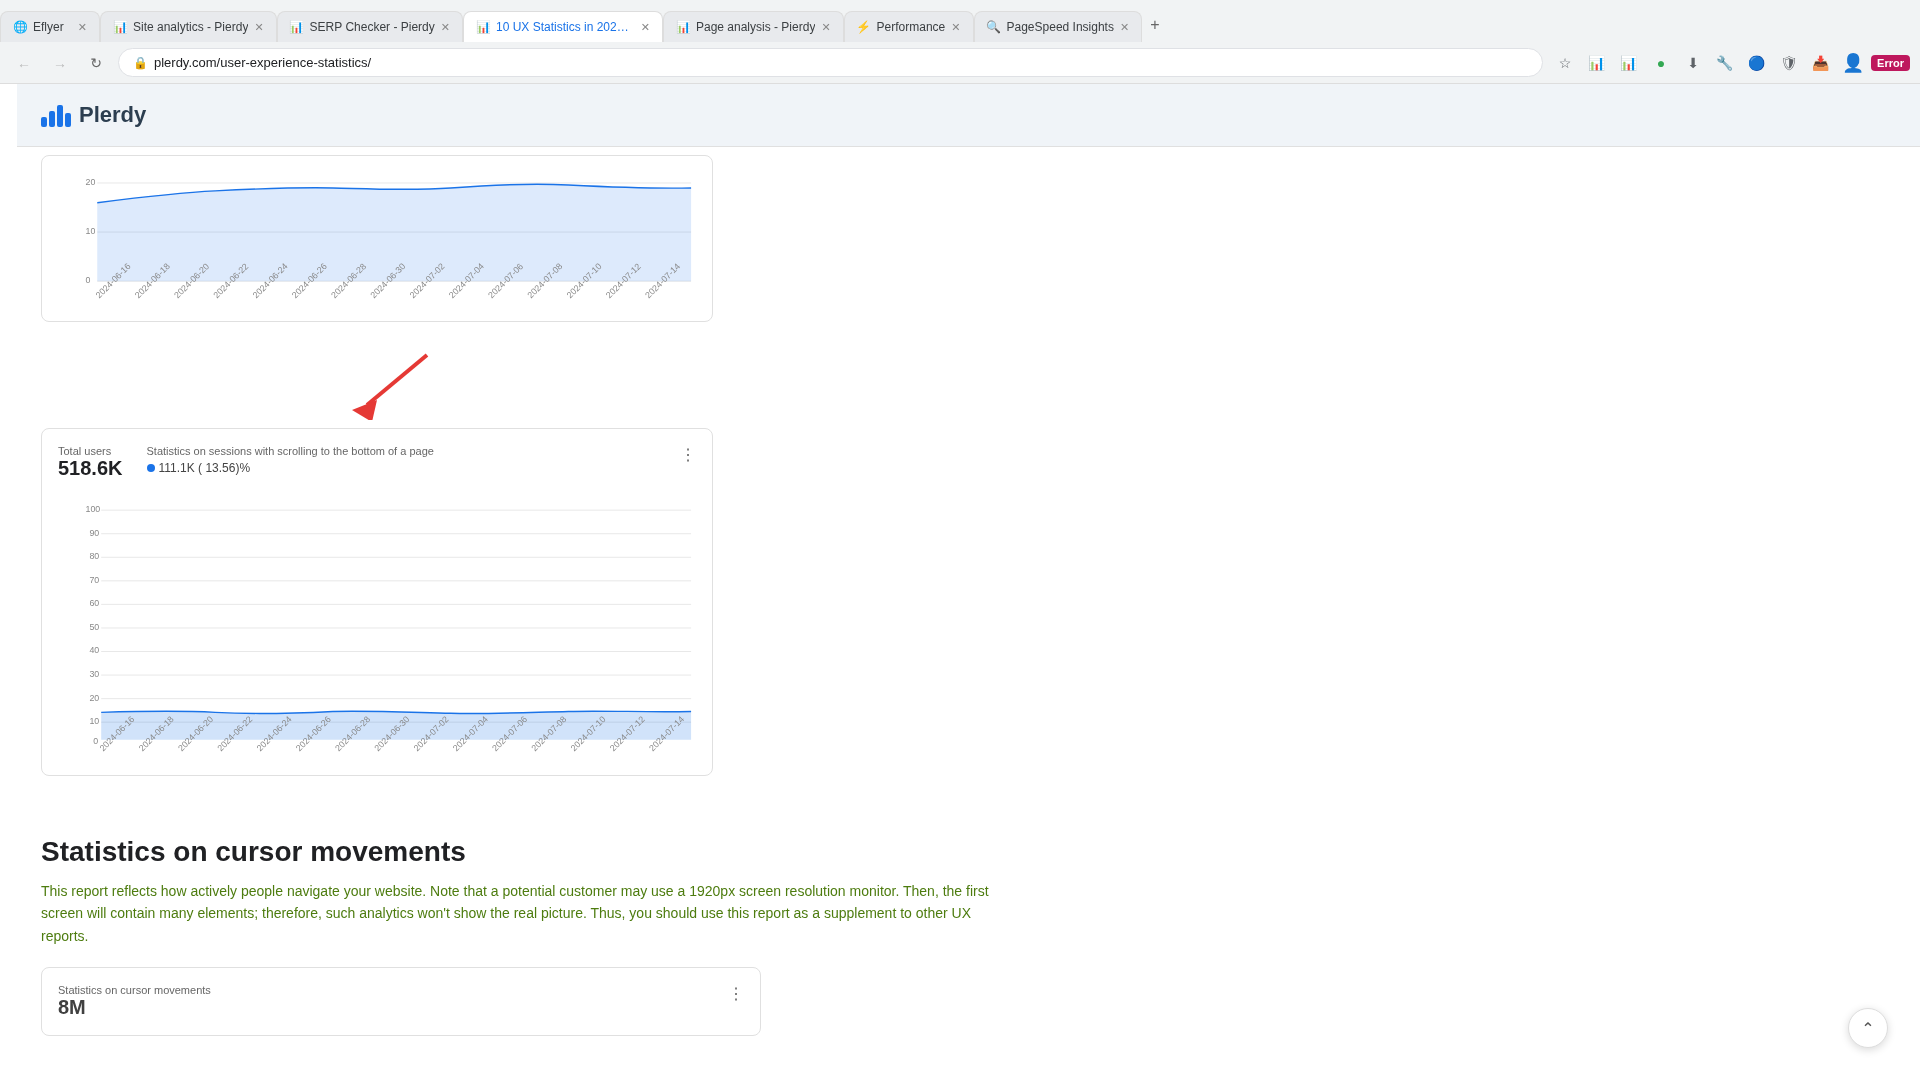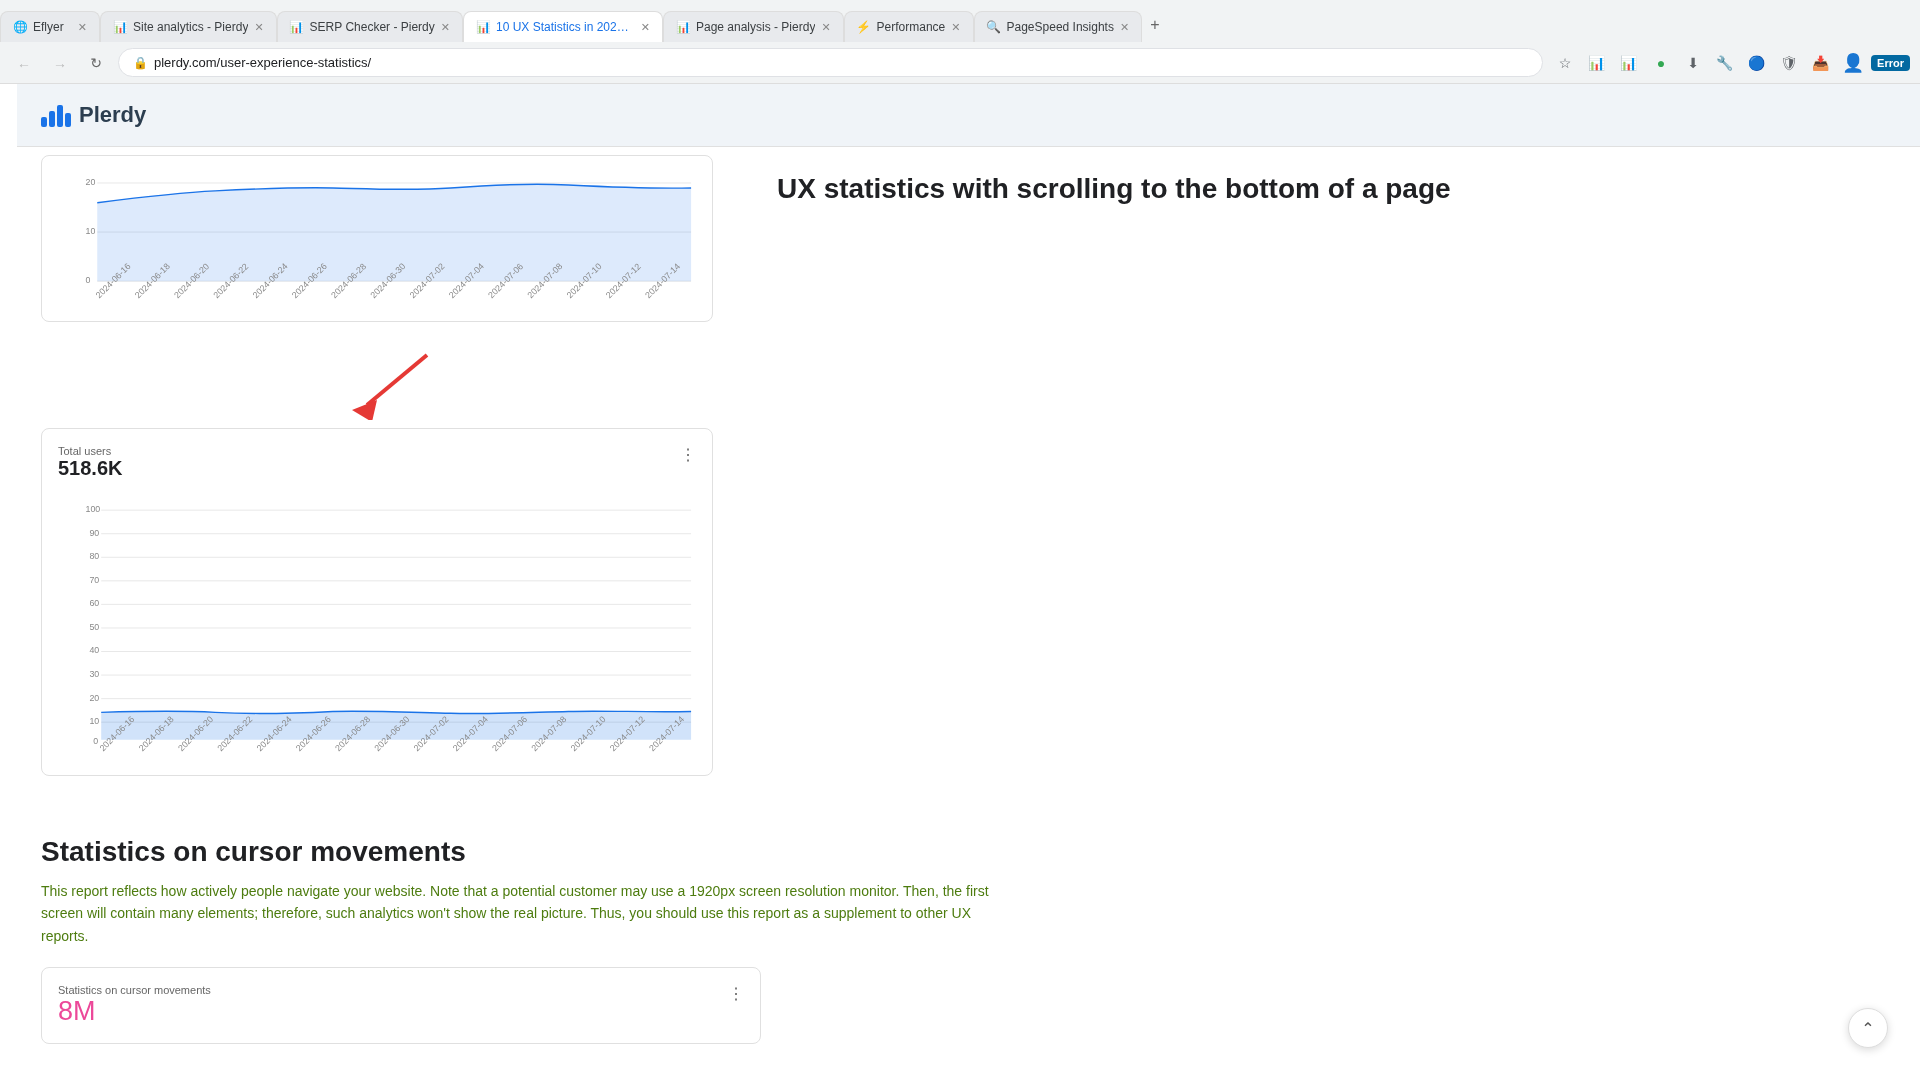--- a/index.html
+++ b/index.html
@@ -104,21 +104,21 @@
       height: 28px;
       display: flex;
       align-items: center;
       justify-content: center;
       border-radius: 50%;
       cursor: pointer;
       color: #5f6368;
       font-size: 14px;
     }
     .error-badge {
-      background: #0369a1;
+      background: #be185d;
       color: white;
       font-size: 11px;
       padding: 2px 6px;
       border-radius: 4px;
       font-weight: 600;
     }
 
     
     .page-content {
       background: #fff;
@@ -447,20 +447,27 @@
           <polygon points="75,60 100,50 95,72" fill="#e53935"></polygon>
         </svg>
       </div>
 
       <div class="chart-container">
         <div class="chart-header">
           <div class="chart-stat">
             <span class="chart-stat-label">Total users</span>
             <span class="chart-stat-value">518.6K</span>
           </div>
+          <div class="chart-stat">
+            <span class="chart-stat-label">Statistics on sessions with scrolling to the bottom of a page</span>
+            <div class="chart-legend">
+              <div class="legend-dot"></div>
+              <span class="legend-text">111.1K ( 13.56)%</span>
+            </div>
+          </div>
           <span class="chart-menu">⋮</span>
         </div>
         <div class="chart-svg-wrapper">
           <svg width="100%" height="260" viewBox="0 0 650 260">
 
             <text x="28" y="14" class="axis-label">100</text>
             <text x="32" y="38" class="axis-label">90</text>
             <text x="32" y="62" class="axis-label">80</text>
             <text x="32" y="86" class="axis-label">70</text>
             <text x="32" y="110" class="axis-label">60</text>
@@ -500,34 +507,33 @@
             <text x="526" y="258" class="axis-label" transform="rotate(-45,526,258)">2024-07-10</text>
             <text x="566" y="258" class="axis-label" transform="rotate(-45,566,258)">2024-07-12</text>
             <text x="606" y="258" class="axis-label" transform="rotate(-45,606,258)">2024-07-14</text>
           </svg>
         </div>
       </div>
 
     </div>
 
     <div class="right-content">
-      <h2 class="section-title">UX statistics with scrolling to the bottom of a page</h2>
     </div>
 
   </div>
 
   <div class="bottom-section">
     <h2 class="bottom-title">Statistics on cursor movements</h2>
     <p class="bottom-desc">This report reflects how actively people navigate your website. Note that a potential customer may use a 1920px screen resolution monitor. Then, the first screen will contain many elements; therefore, such analytics won't show the real picture. Thus, you should use this report as a supplement to other UX reports.</p>
 
     <div class="bottom-chart-container">
       <div style="display:flex; justify-content:space-between; align-items:flex-start;">
         <div>
           <div style="font-size:11px; color:#666;">Statistics on cursor movements</div>
-          <div style="font-size:27px; font-weight:400; color:#ec4899;">8M</div>
+          <div style="font-size:20px; font-weight:700; color:#404040;">8M</div>
         </div>
         <span style="color:#666; cursor:pointer; font-size:16px;">⋮</span>
       </div>
     </div>
   </div>
 
 </div>
 
 <div class="scroll-top-btn">
   <span>⌃</span>

